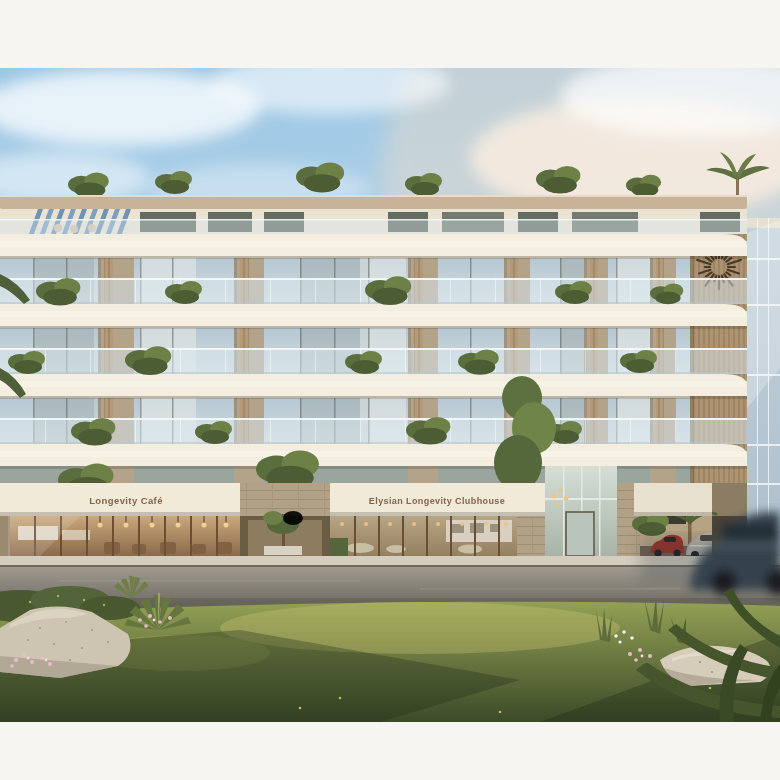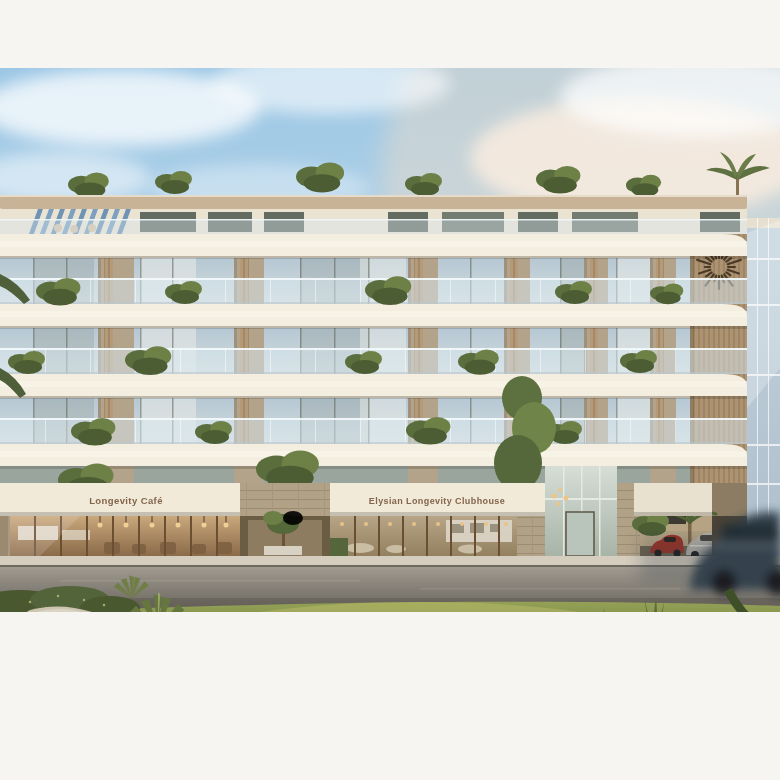--- a/index.html
+++ b/index.html
@@ -1,16 +1,16 @@
 <!DOCTYPE html>
 <html><head>
 <meta charset="utf-8">
 <style>
   html,body{margin:0;padding:0;background:#f7f5f2;}
-  .shot{width:780px;height:612px;margin:0;position:relative;background:#f7f5f2;overflow:hidden;
+  .shot{width:780px;height:780px;margin:0;position:relative;background:#f7f5f2;overflow:hidden;
         font-family:"Liberation Sans",sans-serif;}
   .margin{width:780px;background:#f7f5f2;}
   .margin.top{height:68px;}
   .margin.bottom{height:58px;}
   svg{display:block;}
   text{font-family:"Liberation Sans",sans-serif;font-weight:600;}
   .sign{fill:#84644a;letter-spacing:.4px;}
 </style>
 </head>
 <body>

